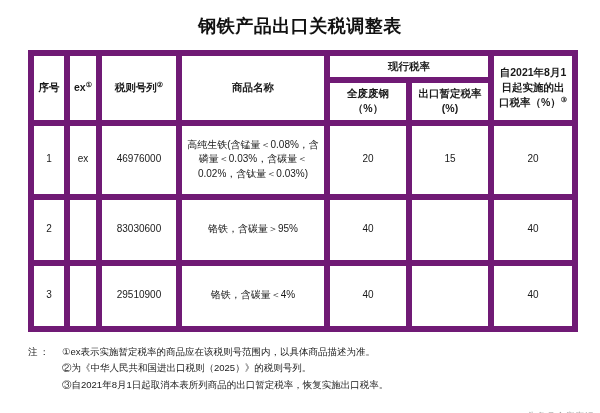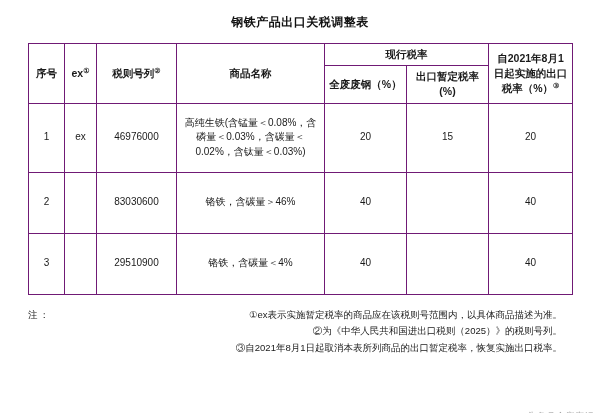--- a/index.html
+++ b/index.html
@@ -17,38 +17,38 @@
   }
   .page {
     position: relative;
     width: 600px;
     height: 413px;
     box-sizing: border-box;
     padding: 0;
   }
   .doc-title {
     text-align: center;
-    font-size: 12px;
+    font-size: 18px;
     font-weight: bold;
     letter-spacing: 0.5px;
     margin: 14px 0 12px 0;
     color: #111;
   }
   .table-wrap {
     margin: 0 28px;
   }
   table.tariff {
     border-collapse: collapse;
     width: 544px;
     table-layout: fixed;
     font-size: 10px;
   }
   table.tariff th,
   table.tariff td {
-    border: 1px solid #701a75;
+    border: 6px solid #701a75;
     padding: 3px 4px;
     vertical-align: middle;
     line-height: 1.45;
   }
   table.tariff th {
     font-weight: bold;
     text-align: center;
     font-size: 10.5px;
   }
   .c-seq { width: 36px; }
@@ -85,21 +85,20 @@
   .notes-label {
     display: inline-block;
     width: 34px;
     vertical-align: top;
     letter-spacing: 2px;
   }
   .notes-body {
     display: inline-block;
     width: 500px;
     vertical-align: top;
-    text-align: right;
   }
   .note-line {
     display: block;
     white-space: nowrap;
   }
   .watermark {
     position: absolute;
     right: 6px;
     bottom: 4px;
     font-size: 9px;
@@ -146,21 +145,21 @@
           <td class="center">46976000</td>
           <td class="name">高纯生铁(含锰量＜0.08%，含磷量＜0.03%，含碳量＜0.02%，含钛量＜0.03%)</td>
           <td class="center">20</td>
           <td class="center">15</td>
           <td class="center">20</td>
         </tr>
         <tr class="row-mid">
           <td class="center">2</td>
           <td class="center"></td>
           <td class="center">83030600</td>
-          <td class="name">铬铁，含碳量＞46%</td>
+          <td class="name">铬铁，含碳量＞95%</td>
           <td class="center">40</td>
           <td class="center"></td>
           <td class="center">40</td>
         </tr>
         <tr class="row-mid">
           <td class="center">3</td>
           <td class="center"></td>
           <td class="center">29510900</td>
           <td class="name">铬铁，含碳量＜4%</td>
           <td class="center">40</td>

